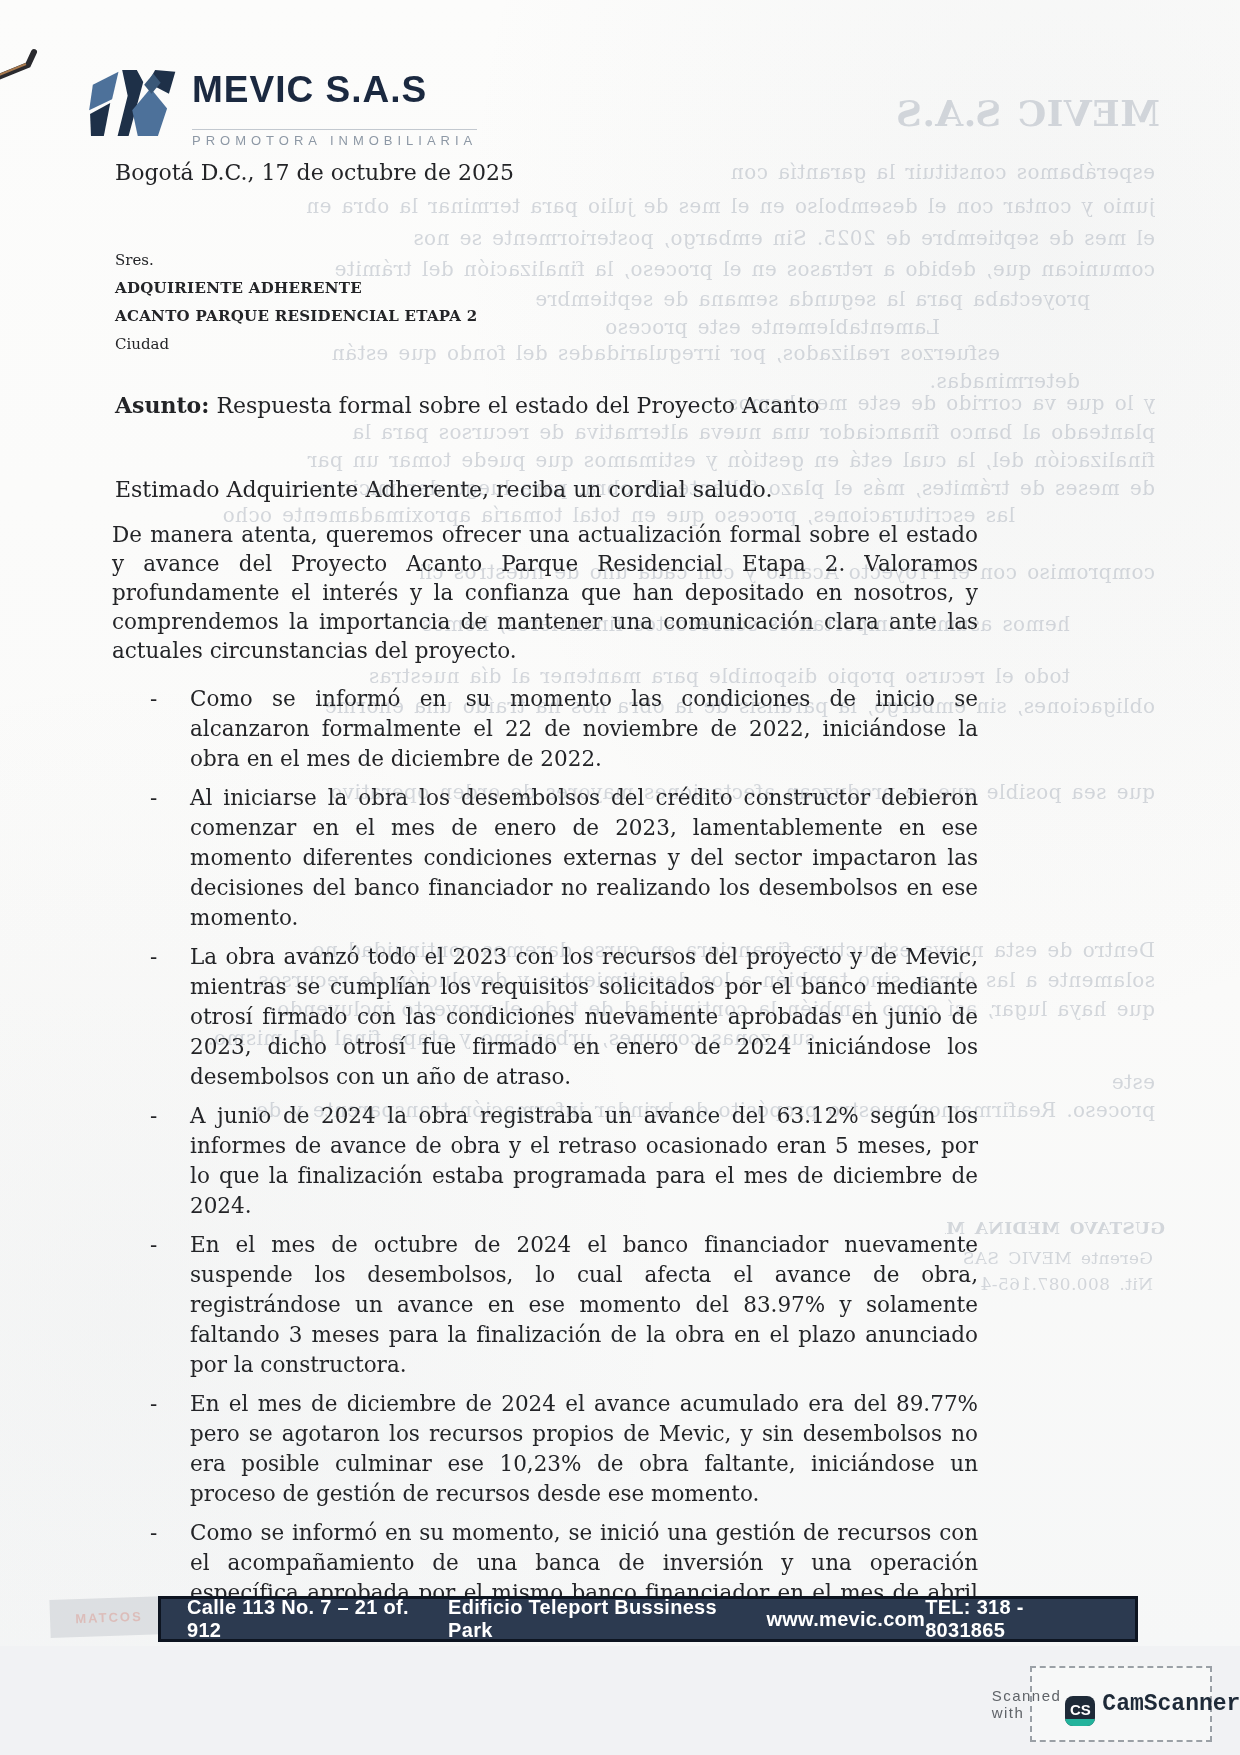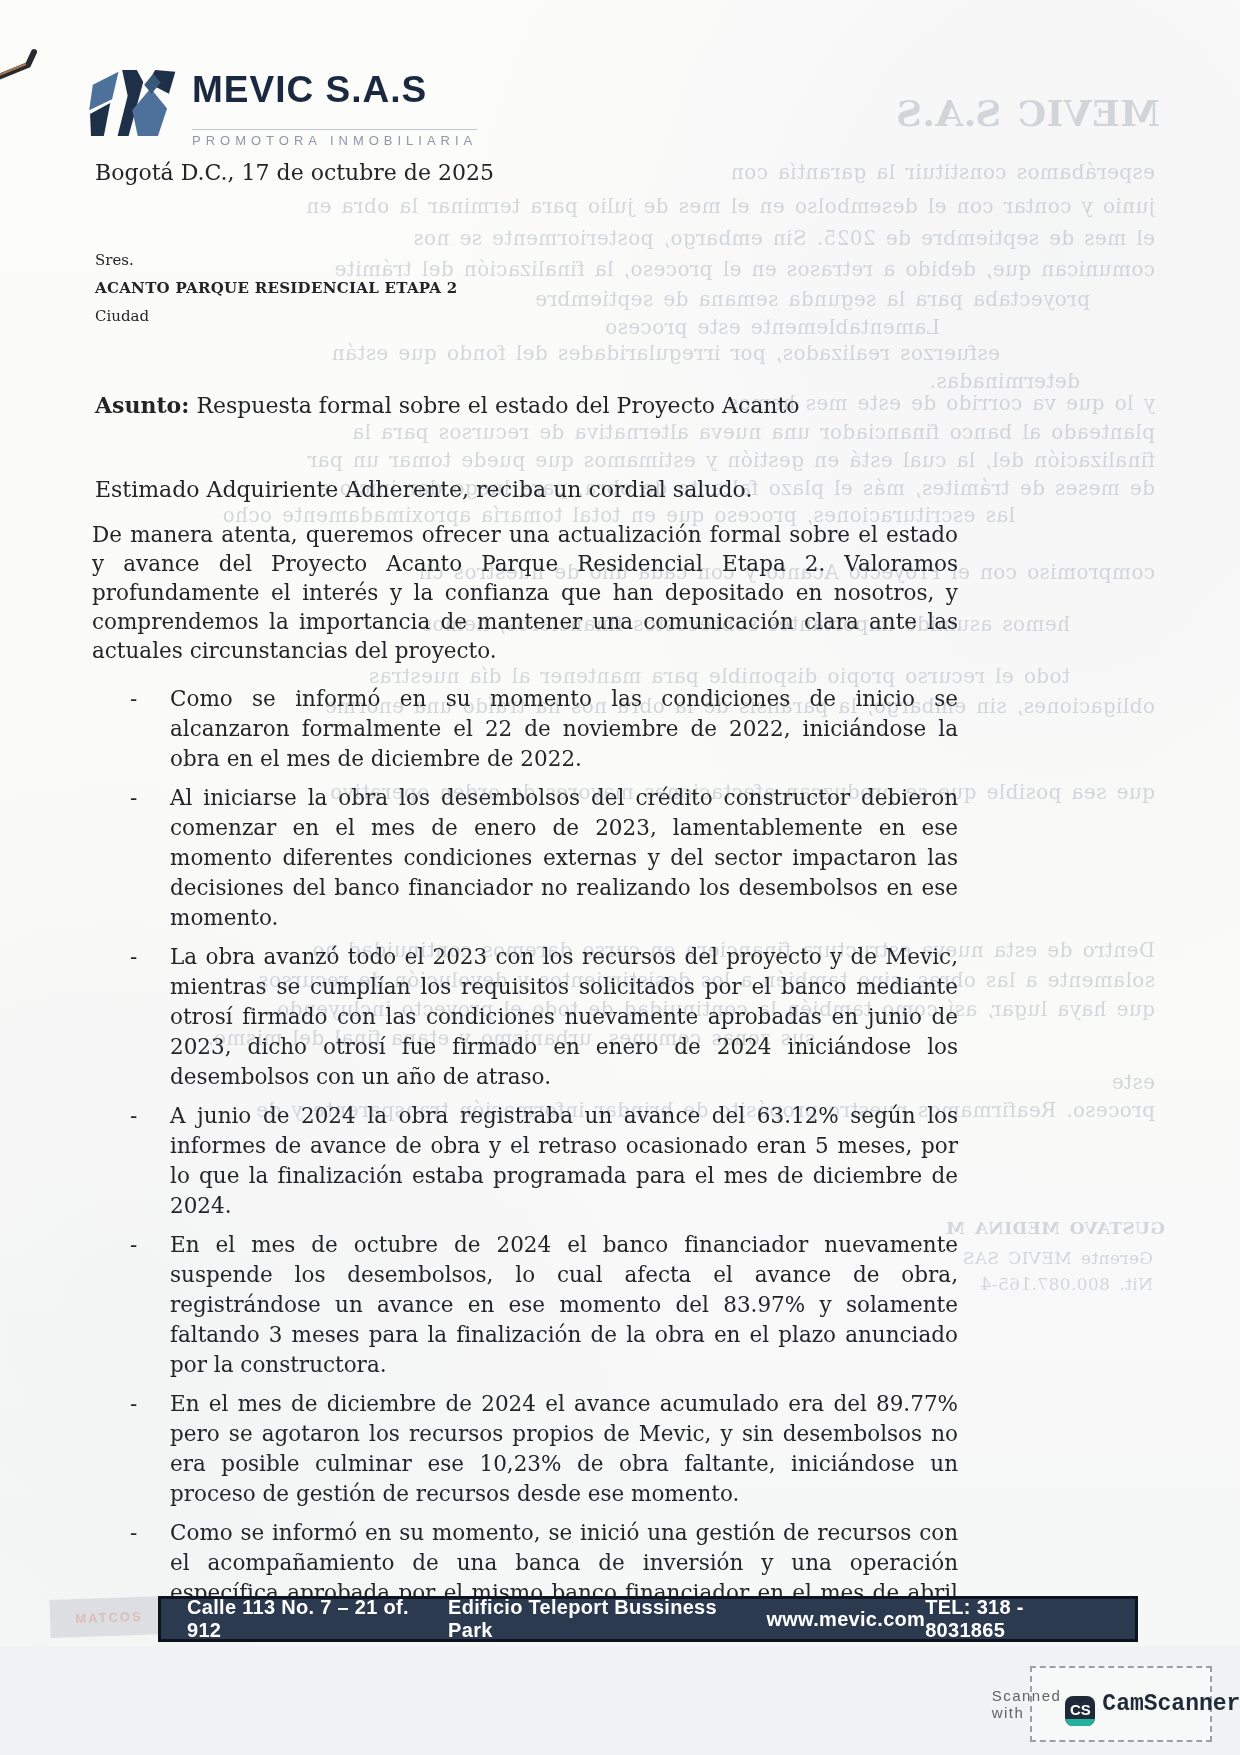--- a/index.html
+++ b/index.html
@@ -25,21 +25,21 @@
   .logo-mark{width:94px;height:66px;flex:0 0 auto;}
   .logo-text .name{
     font-family:"Liberation Sans",sans-serif;font-weight:700;font-size:37px;
     color:#1b2940;letter-spacing:1px;line-height:40px;
   }
   .logo-text .tagline{
     font-family:"Liberation Sans",sans-serif;font-size:13px;color:#8d98a5;
     letter-spacing:5px;margin-top:19px;border-top:1px solid #c3c9d0;padding-top:3px;
   }
   
-  .ltr{color:#232427;font-size:21.5px;}
+  .ltr{color:#232427;font-size:21.5px;margin-left:20px;}
   .date-line{position:absolute;left:95px;top:160px;font-size:22px;}
   .recipient{position:absolute;left:95px;top:246px;font-size:15px;line-height:28px;}
   .recipient .b{font-weight:700;letter-spacing:.3px;}
   .subject-line{position:absolute;left:95px;top:392px;font-size:22px;}
   .subject-line .lbl{font-weight:700;}
   .greeting{position:absolute;left:95px;top:477px;font-size:22px;}
   .intro{
     position:absolute;left:92px;top:520px;width:866px;
     text-align:justify;line-height:29px;
   }
@@ -151,20 +151,21 @@
     <div class="logo-text">
       <div class="name">MEVIC S.A.S</div>
       <div class="tagline">PROMOTORA INMOBILIARIA</div>
     </div>
   </div>
 
   <div class="ltr date-line">Bogotá D.C., 17 de octubre de 2025</div>
 
   <div class="ltr recipient">
     <div>Sres.</div>
+    <div class="b">ADQUIRIENTE ADHERENTE</div>
     <div class="b">ACANTO PARQUE RESIDENCIAL ETAPA 2</div>
     <div>Ciudad</div>
   </div>
 
   <div class="ltr greeting">Estimado Adquiriente Adherente, reciba un cordial saludo.</div>
 
   <div class="ltr subject-line">
     <span class="lbl">Asunto:</span><span> Respuesta formal sobre el estado del Proyecto Acanto</span>
   </div>
 

